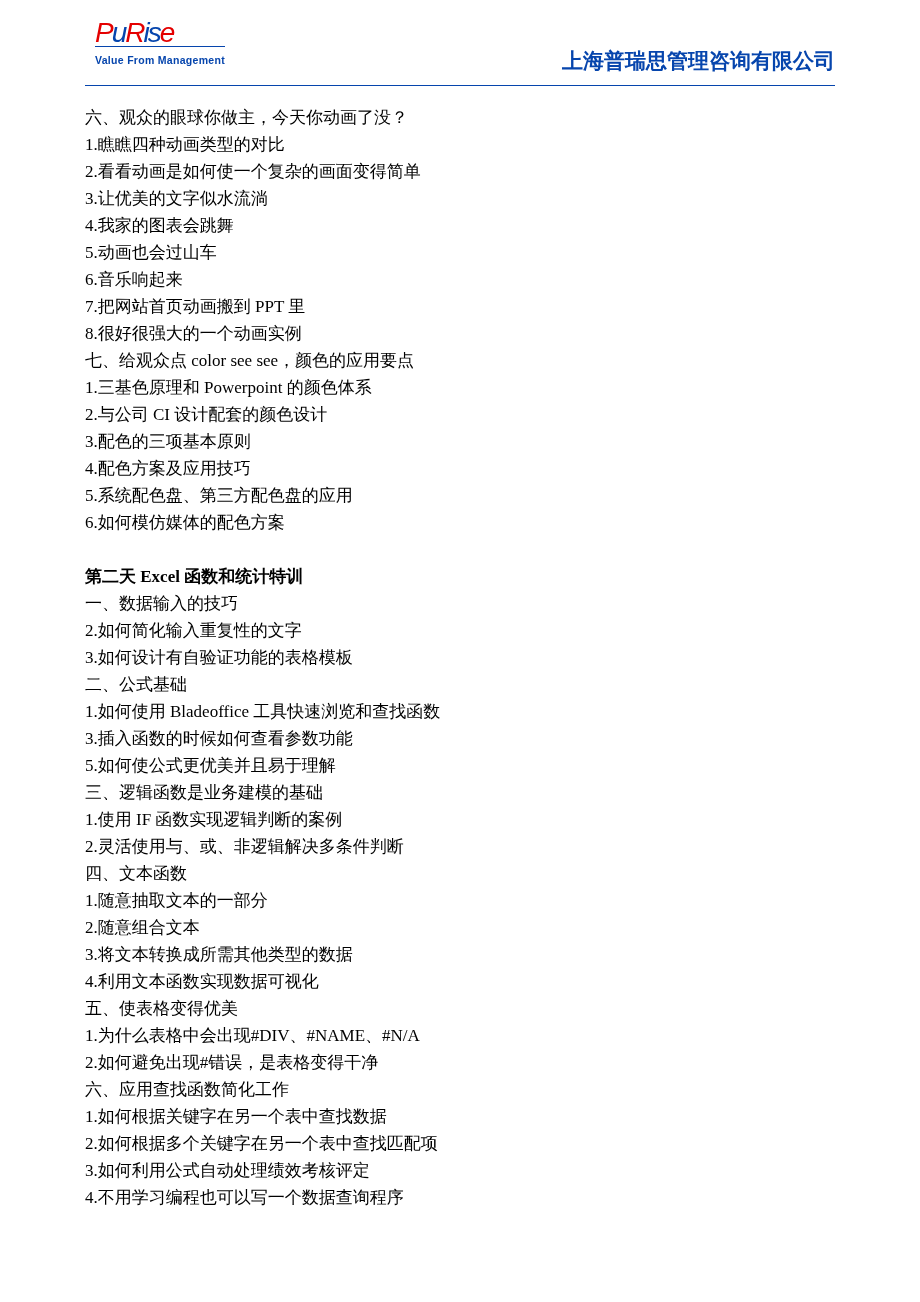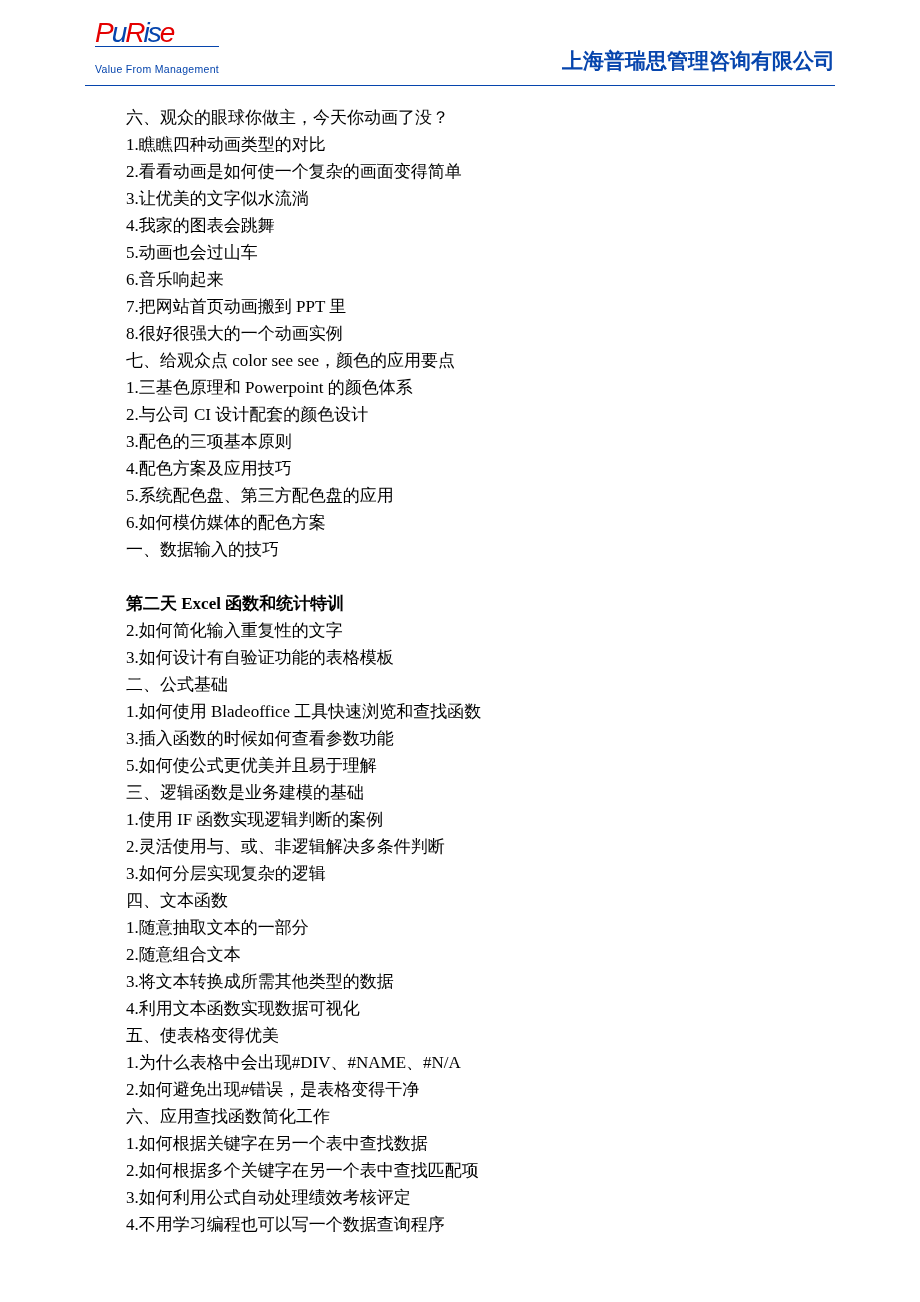--- a/index.html
+++ b/index.html
@@ -33,24 +33,24 @@
     .logo-r { color: #e40000; }
     .logo-i { color: #0645ad; }
     .logo-s { color: #0645ad; }
     .logo-e { color: #e40000; }
     .logo-sub {
       font-family: Arial, sans-serif;
       font-size: 10.5px;
       color: #0645ad;
       border-top: 1px solid #0645ad;
       margin-top: 1px;
-      padding-top: 16px;
+      padding-top: 7px;
       text-align: right;
       font-style: normal;
-      font-weight: 400;
+      font-weight: 700;
       letter-spacing: 0.3px;
     }
     .company-name {
       position: absolute;
       right: 85px;
       bottom: 10px;
       color: #0645ad;
       font-size: 21px;
       font-family: "SimSun", "宋体", serif;
       font-weight: 700;
@@ -61,21 +61,20 @@
       border-top: 1.5px solid #0645ad;
     }
     .content {
       padding: 0 85px;
       font-size: 17px;
       line-height: 27px;
       color: #000;
     }
     .line {
       display: block;
-      margin-left: 41px;
     }
     .bold {
       font-weight: 700;
       margin-top: 27px;
     }
   </style>
 </head>
 <body>
 
 <div class="header">
@@ -100,32 +99,31 @@
   <span class="line">7.把网站首页动画搬到 PPT 里</span>
   <span class="line">8.很好很强大的一个动画实例</span>
   <span class="line">七、给观众点 color see see，颜色的应用要点</span>
   <span class="line">1.三基色原理和 Powerpoint 的颜色体系</span>
   <span class="line">2.与公司 CI 设计配套的颜色设计</span>
   <span class="line">3.配色的三项基本原则</span>
   <span class="line">4.配色方案及应用技巧</span>
   <span class="line">5.系统配色盘、第三方配色盘的应用</span>
   <span class="line">6.如何模仿媒体的配色方案</span>
 
+  <span class="line bold">第二天 Excel 函数和统计特训</span>
   <span class="line">一、数据输入的技巧</span>
-  <span class="line bold">第二天 Excel 函数和统计特训</span>
   <span class="line">2.如何简化输入重复性的文字</span>
   <span class="line">3.如何设计有自验证功能的表格模板</span>
   <span class="line">二、公式基础</span>
   <span class="line">1.如何使用 Bladeoffice 工具快速浏览和查找函数</span>
   <span class="line">3.插入函数的时候如何查看参数功能</span>
   <span class="line">5.如何使公式更优美并且易于理解</span>
   <span class="line">三、逻辑函数是业务建模的基础</span>
   <span class="line">1.使用 IF 函数实现逻辑判断的案例</span>
   <span class="line">2.灵活使用与、或、非逻辑解决多条件判断</span>
-  <span class="line">3.如何分层实现复杂的逻辑</span>
   <span class="line">四、文本函数</span>
   <span class="line">1.随意抽取文本的一部分</span>
   <span class="line">2.随意组合文本</span>
   <span class="line">3.将文本转换成所需其他类型的数据</span>
   <span class="line">4.利用文本函数实现数据可视化</span>
   <span class="line">五、使表格变得优美</span>
   <span class="line">1.为什么表格中会出现#DIV、#NAME、#N/A</span>
   <span class="line">2.如何避免出现#错误，是表格变得干净</span>
   <span class="line">六、应用查找函数简化工作</span>
   <span class="line">1.如何根据关键字在另一个表中查找数据</span>

